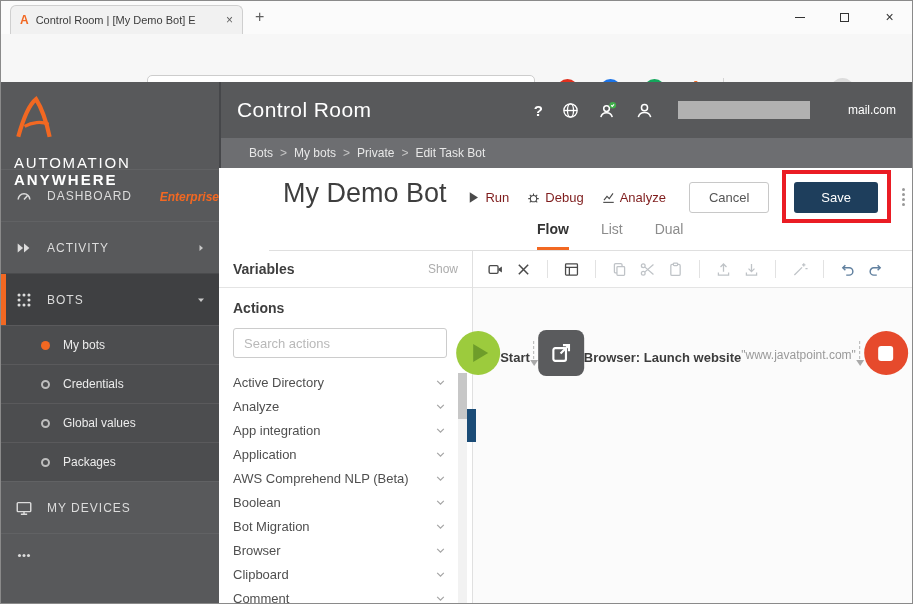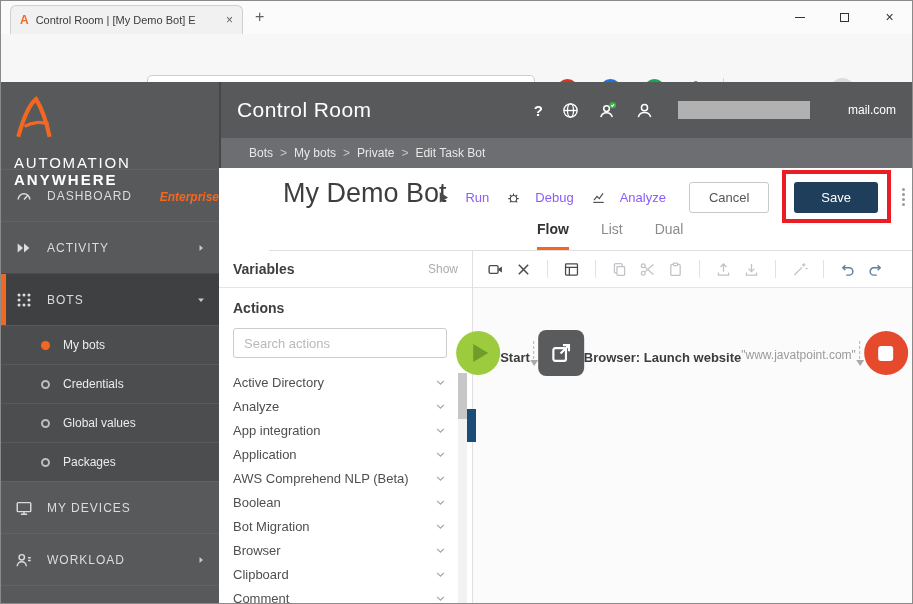--- a/index.html
+++ b/index.html
@@ -69,21 +69,21 @@
   .redacted { width:132px; height:18px; background:#B1B1B1; margin-left:6px; }
   .account { font-size:12px; color:#fff; margin-left:-4px;padding-left:24px; }
   .crumbbar { position:absolute; left:218px; top:137px; right:0; height:30px; background:#6D6E71; display:flex; align-items:center; padding-left:28px; gap:7px; font-size:12px; color:#E8E8E8; border-left:2px solid #46474A; }
   .crumb-sep { color:#C6C6C6; }
 
   
   .main { position:absolute; left:218px; top:167px; right:0; bottom:0; background:#fff; }
   .page-head { position:absolute; top:0; left:12px; right:0; height:83px; border-bottom:1px solid #DFDFDF;margin-left:38px; }
   .page-title { position:absolute; left:14px; top:10px; font-size:27px; color:#3E3E3E; }
   .actions { position:absolute; top:14px; right:34px; display:flex; align-items:center; gap:17px; }
-  .act { display:flex; align-items:center; gap:14px; font-size:13px; color:#8b5cf6; }
+  .act { display:flex; align-items:center; gap:4px; font-size:13px; color:#7f1d1d; }
   .act svg { width:15px; height:15px; color:#4A4A4A; }
   .btn-cancel { padding:7px 19px; border:1px solid #C8C8C8; border-radius:3px; background:#fff; font-size:13px; color:#555; margin-left:6px; }
   .save-wrap { position:relative; margin-left:8px; }
   .btn-save { padding:8px 27px; background:#1E3E5C; color:#fff; font-size:13px; border:none; border-radius:3px; }
   .red-annotation { position:absolute; left:-12px; right:-13px; top:-12px; bottom:-10px; border:4px solid #EA1C24; pointer-events:none; }
   .kebab { position:absolute; right:7px; top:20px; display:flex; flex-direction:column; gap:2px; }
   .kebab i { width:3px; height:3px; border-radius:50%; background:#999; }
   .tabs { position:absolute; left:268px; bottom:0; display:flex; gap:32px; }
   .tabitem { font-size:14px; color:#8C8C8C; padding-bottom:10px; border-bottom:3px solid transparent; }
   .tabitem.active { color:#333; font-weight:bold; border-bottom-color:#F26822; }
@@ -246,31 +246,20 @@
         </div>
       </div>
       <div class="mi">
         <svg viewBox="0 0 20 20" fill="none" stroke="currentColor" stroke-width="1.6">
             <rect x="2.5" y="4" width="15" height="10" rx="1"></rect>
             <path d="M10 14v3M6.5 17h7"></path>
           </svg>
         <span>MY DEVICES</span>
       </div>
       <div class="mi">
-        <svg viewBox="0 0 20 20" fill="none" stroke="currentColor" stroke-width="1.6">
-            <circle cx="7.5" cy="7" r="3"></circle>
-            <path d="M2.5 17c0-3 2.2-5 5-5s5 2 5 5"></path>
-            <path d="M14.5 7.5h3M14.5 10.5h3"></path>
-          </svg>
-        <span>WORKLOAD</span>
-        <svg class="chev" viewBox="0 0 20 20" fill="currentColor" stroke="none">
-            <path d="M7 4l7 6-7 6z"></path>
-          </svg>
-      </div>
-      <div class="mi">
         <svg viewBox="0 0 20 20" fill="currentColor" stroke="none">
             <circle cx="5" cy="5" r="1.7"></circle>
             <circle cx="10" cy="5" r="1.7"></circle>
             <circle cx="15" cy="5" r="1.7"></circle>
           </svg>
       </div>
     </div>
   </div>
 
   <div class="appbar">

